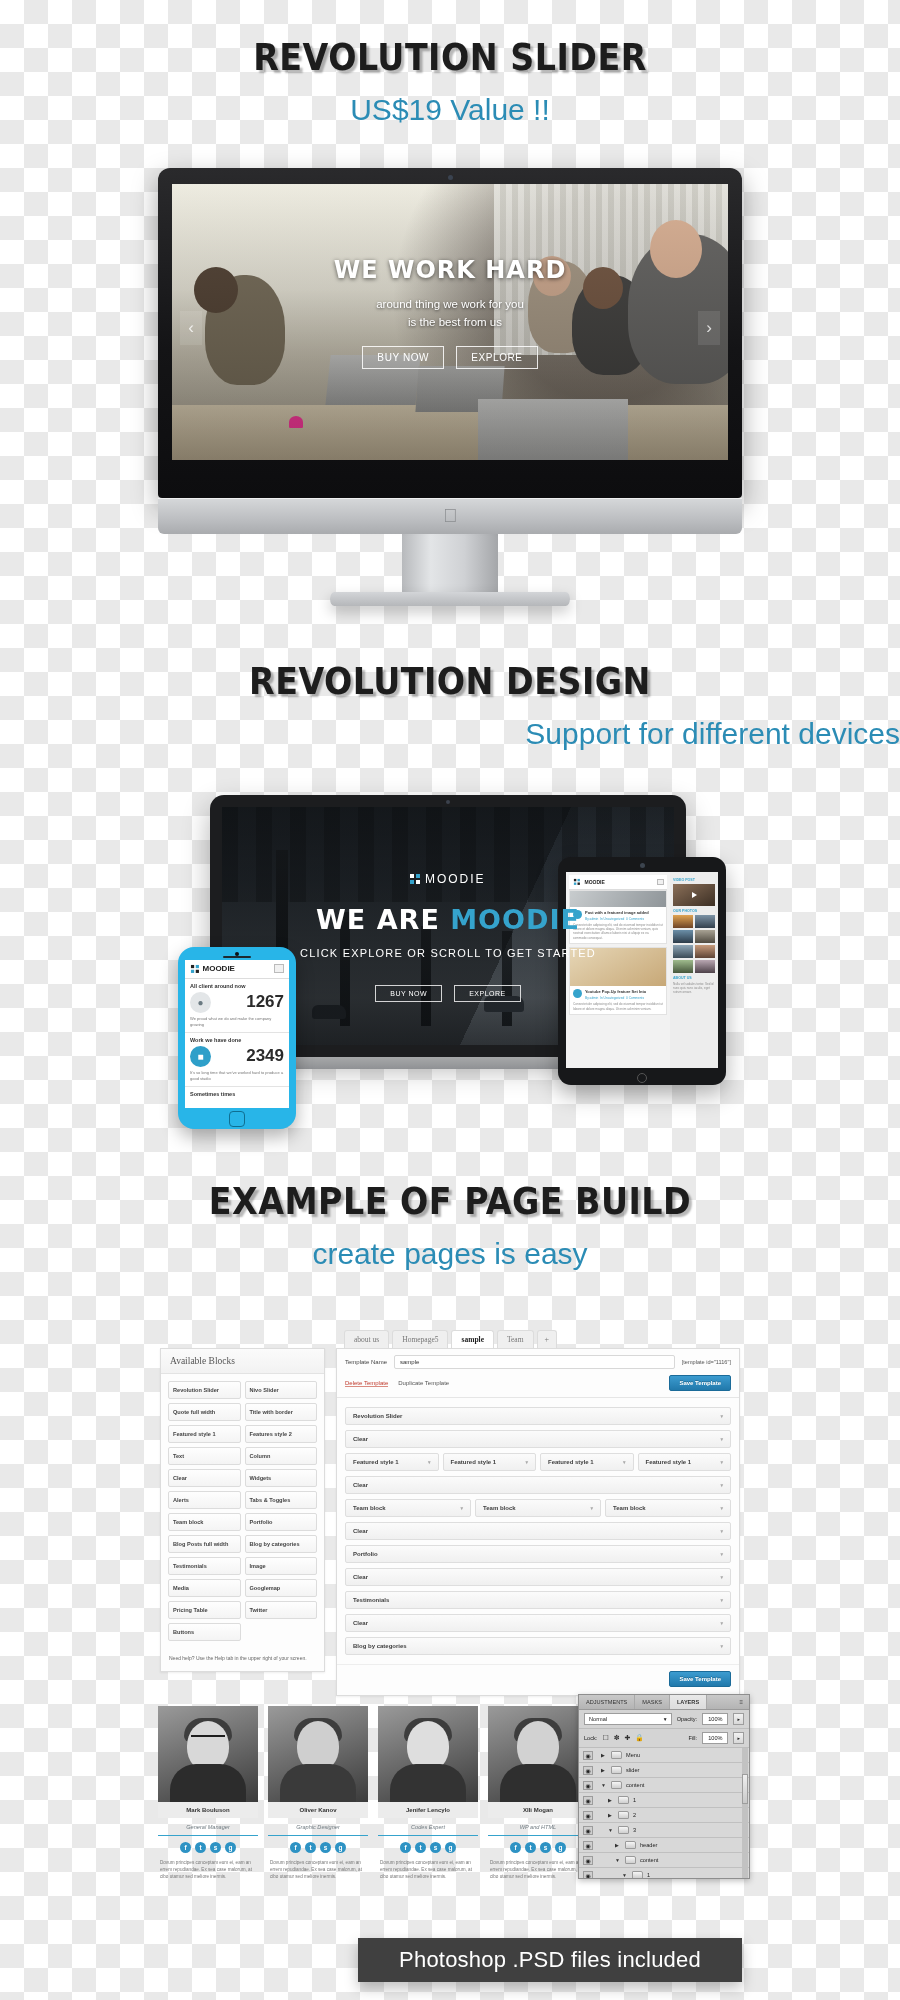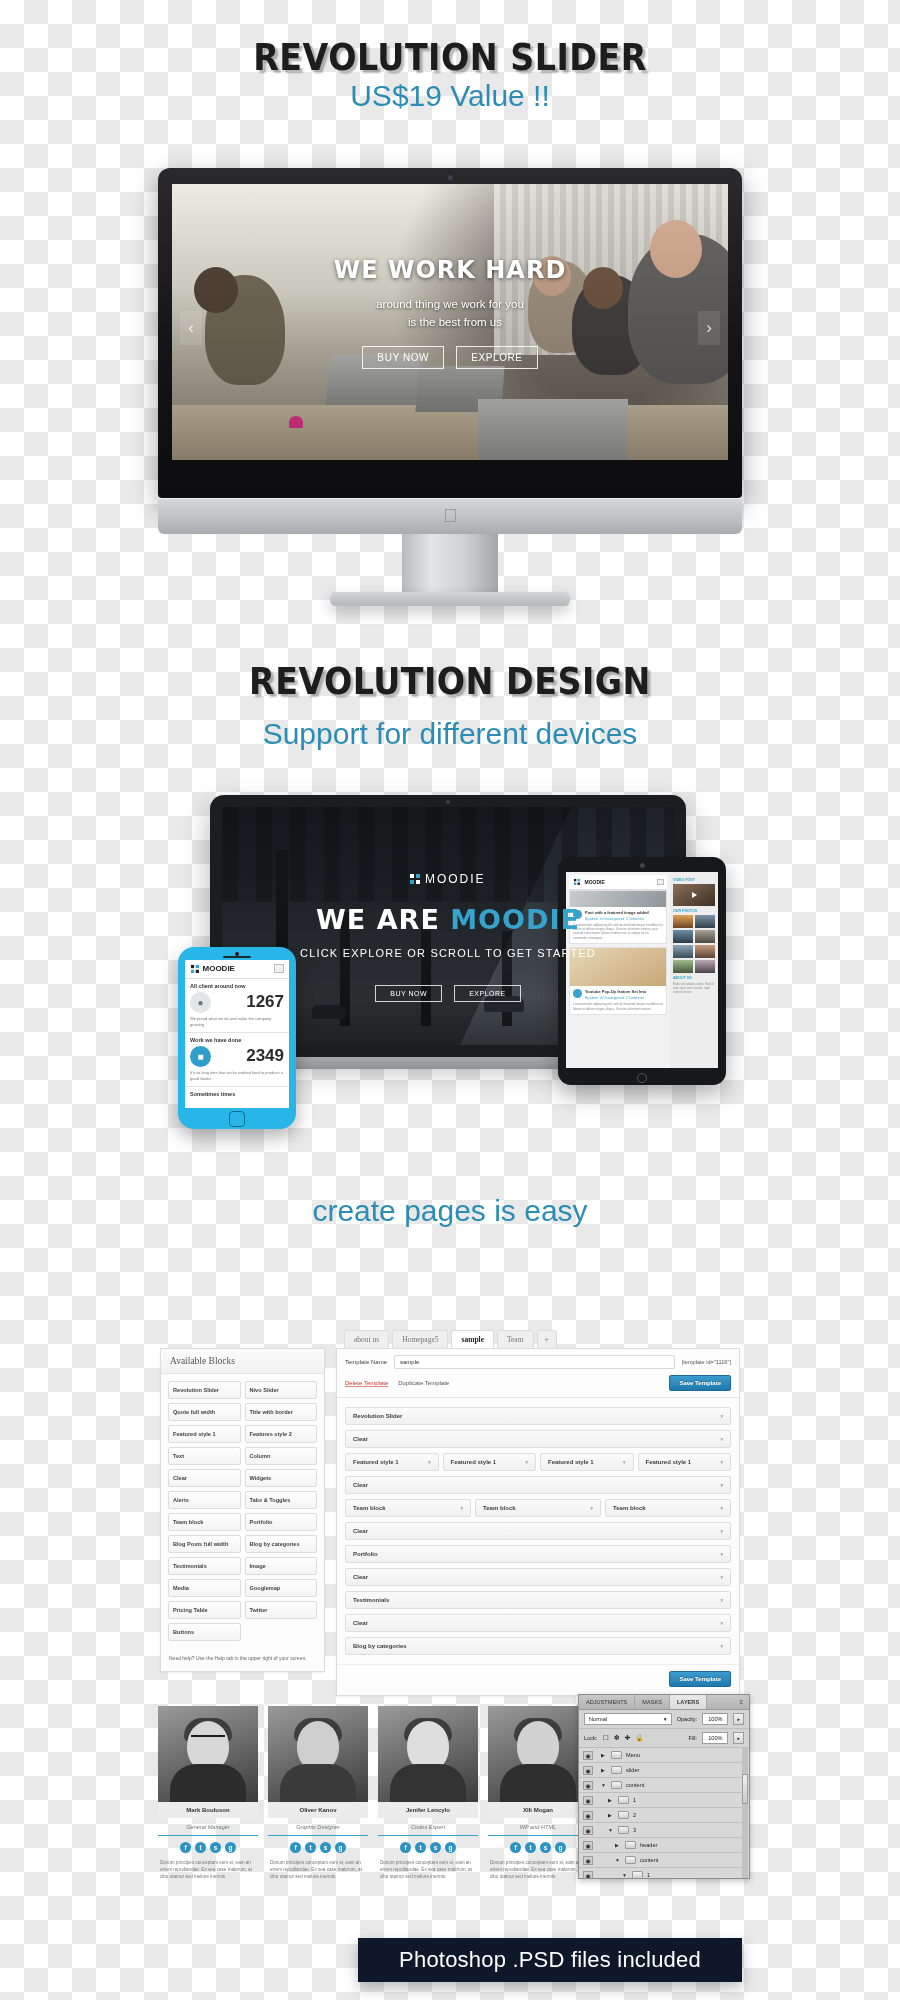--- a/index.html
+++ b/index.html
@@ -285,32 +285,32 @@
   .tri { font-size:5px; color:#333; width:6px; }
   .folder { width:11px; height:8px; background:linear-gradient(180deg,#f6f6f6,#cfcfcf);
             border:1px solid #9a9a9a; border-radius:1px 2px 1px 1px; }
   .ly-name { font-size:5.6px; }
   .ps-scroll { position:absolute; right:1px; top:0; width:6px; height:100%; background:#c2c2c2; }
   .ps-scroll i { display:block; width:6px; height:30px; margin-top:26px;
                  background:linear-gradient(180deg,#efefef,#c9c9c9); border:1px solid #9d9d9d; }
 
   
   .psd-banner { position:absolute; left:358px; top:1938px; width:384px; height:44px;
-                background:#0f172a; color:#fff; display:flex; align-items:center;
+                background:#404040; color:#fff; display:flex; align-items:center;
                 justify-content:center; font-size:22px; letter-spacing:.2px;
                 box-shadow:0 6px 14px rgba(0,0,0,.25); }
 </style>
 </head>
 <body>
 
 <div class="page">
 
   <div style="position:absolute;left:0;top:36px;width:900px;">
     <div class="sec-title">REVOLUTION SLIDER</div>
-    <div class="sec-sub" style="margin-top:0;">US$19 Value !!</div>
+    <div class="sec-sub" style="margin-top:14px;">US$19 Value !!</div>
   </div>
 
   <div class="imac">
     <div class="imac-bezel">
       <div class="imac-cam"></div>
       <div class="imac-screen">
         <div class="scene-office">
           <div class="blob b1"></div>
             <div class="blob b2"></div>
           <div class="blob b3"></div>
@@ -341,21 +341,21 @@
     </div>
     <div class="imac-chin">
       <div class="apple-logo"></div>
     </div>
     <div class="imac-neck"></div>
     <div class="imac-foot"></div>
   </div>
 
   <div style="position:absolute;left:0;top:660px;width:900px;">
     <div class="sec-title">REVOLUTION DESIGN</div>
-    <div class="sec-sub" style="margin-top:14px;">Support for different devices</div>
+    <div class="sec-sub" style="margin-top:14px;text-align:right;">Support for different devices</div>
   </div>
 
   <div class="devices">
 
     <div class="laptop">
       <div class="laptop-bezel">
         <div class="laptop-cam"></div>
         <div class="laptop-screen">
           <div class="city">
             <div class="pillar" style="left:26%;height:48%;"></div>
@@ -487,20 +487,21 @@
           </div>
           <div class="side-h">ABOUT US</div>
           <div style="font-size:3px;line-height:4.2px;color:#8d8d8d;">Nulla vel sodales tortor. Sed id nunc quis nunc iaculis, eget rutrum ornare.</div>
         </div>
       </div>
       <div class="tab-home"></div>
     </div>
   </div>
 
   <div style="position:absolute;left:0;top:1180px;width:900px;">
+    <div class="sec-title">EXAMPLE OF PAGE BUILD</div>
     <div class="sec-sub" style="margin-top:14px;">create pages is easy</div>
   </div>
 
   <div class="builder">
 
     <div class="blocks-panel">
       <div class="blocks-head">Available Blocks</div>
       <div class="blocks-grid" id="blocks-grid">
           <div class="blk">Revolution Slider</div>
           <div class="blk">Nivo Slider</div>

